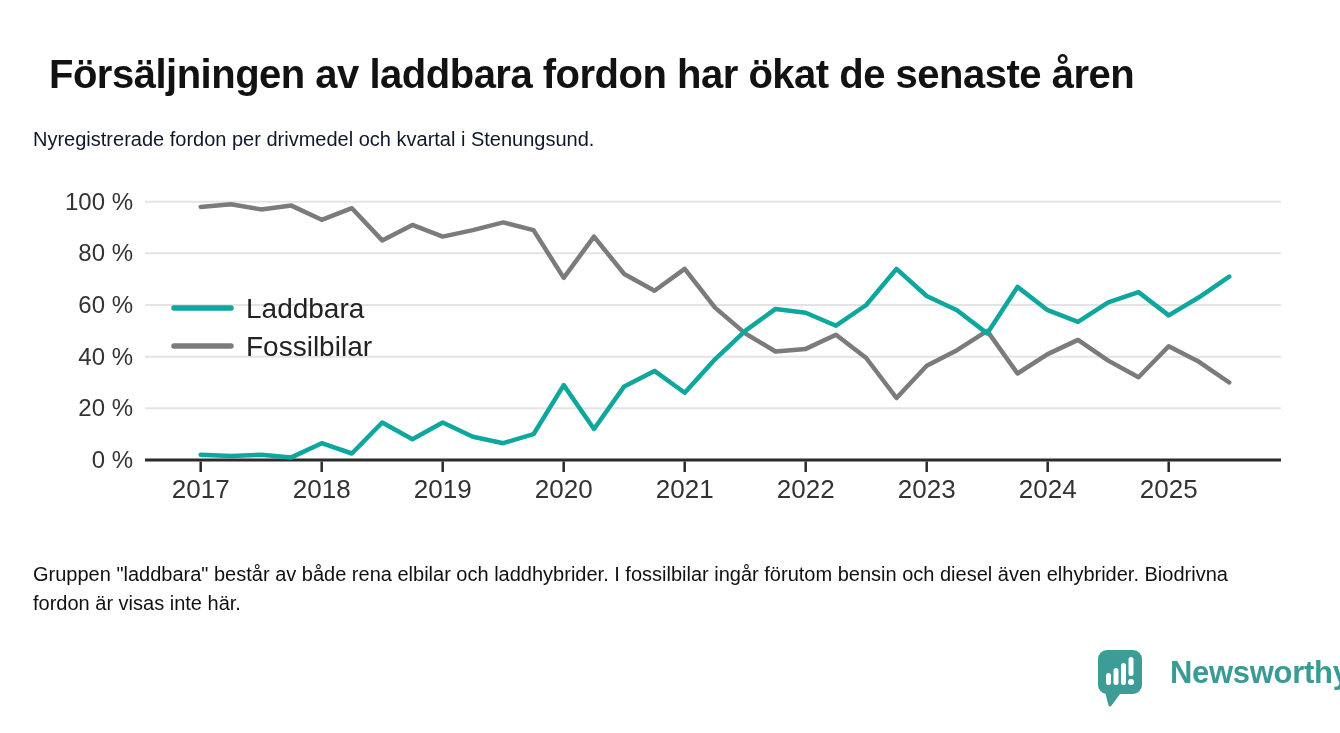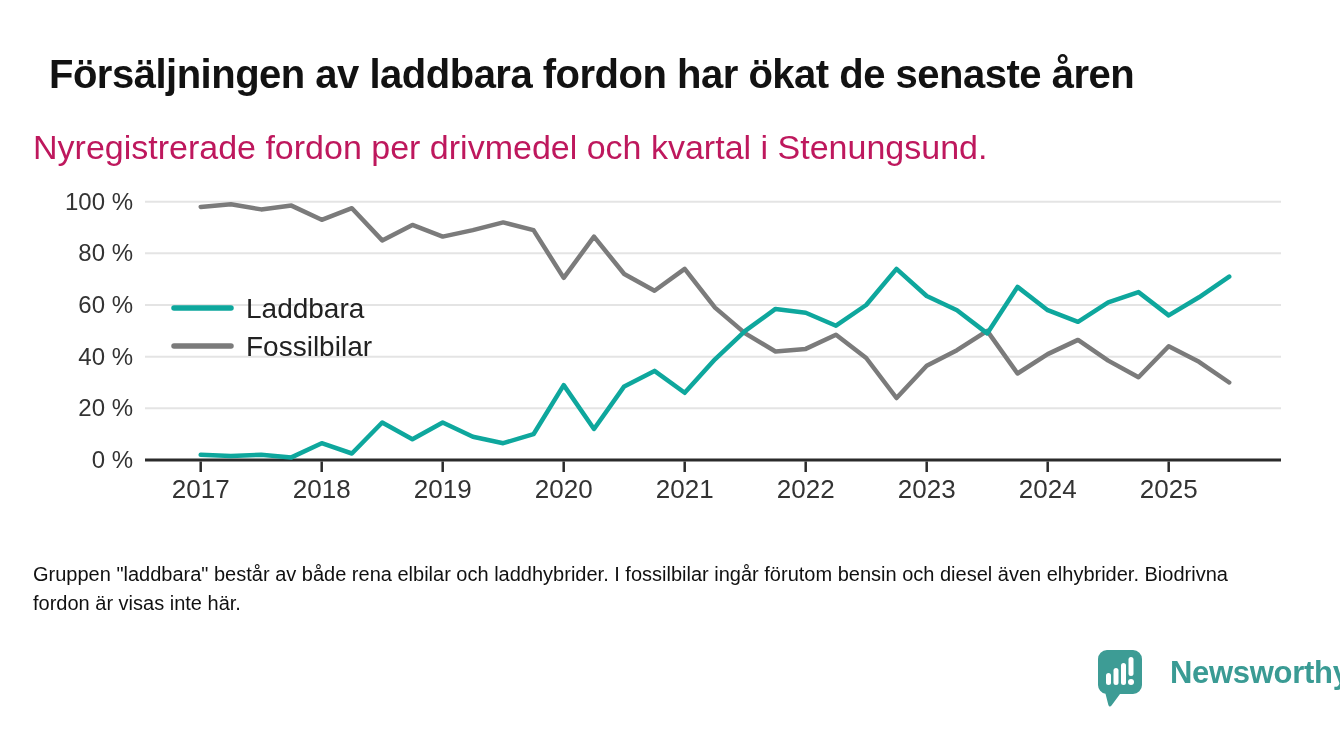--- a/index.html
+++ b/index.html
@@ -6,21 +6,21 @@
   body{
     width:1340px;height:733px;position:relative;background:#ffffff;
     font-family:"Liberation Sans", sans-serif;overflow:hidden;
   }
   .page-title{
     position:absolute;left:33px;top:36px;margin:16px;
     font-size:40px;font-weight:bold;color:#121212;letter-spacing:-0.5px;
   }
   .page-subtitle{
     position:absolute;left:33px;top:128px;margin:0;
-    font-size:34px;font-weight:normal;color:#be185d;
+    font-size:20px;font-weight:normal;color:#0f172a;
   }
   .chart-svg{position:absolute;left:0;top:0;width:1340px;height:733px;}
   .footer-note{
     position:absolute;left:33px;top:560px;width:1245px;
     font-size:20px;line-height:1.45;color:#111111;
   }
   .logo{
     position:absolute;left:1098px;top:650px;height:58px;
     display:flex;align-items:center;
   }

